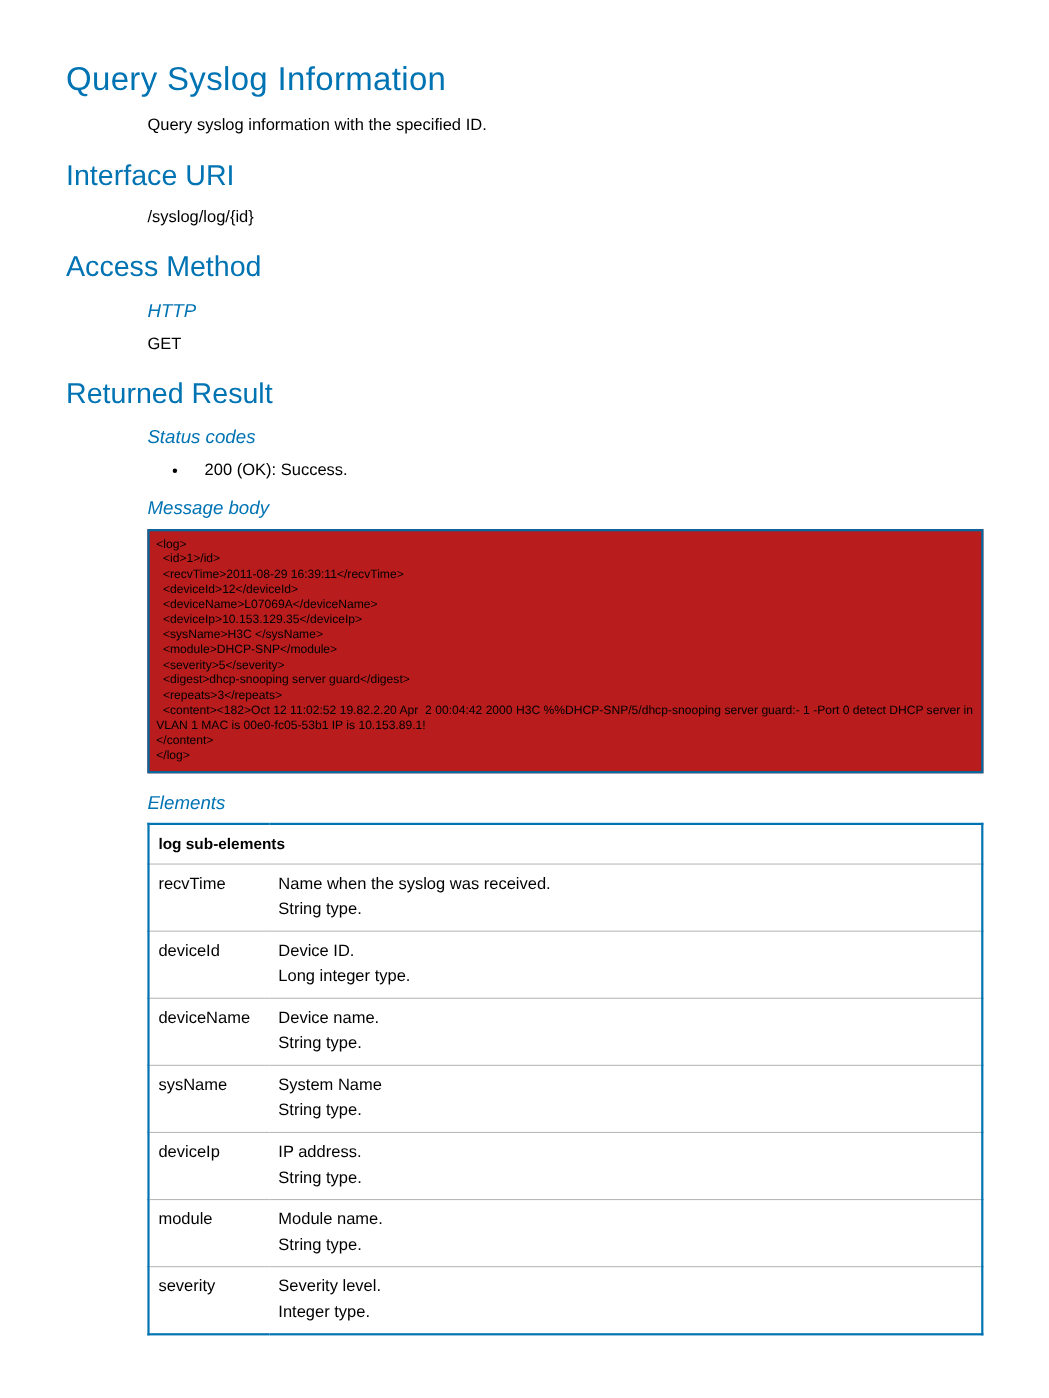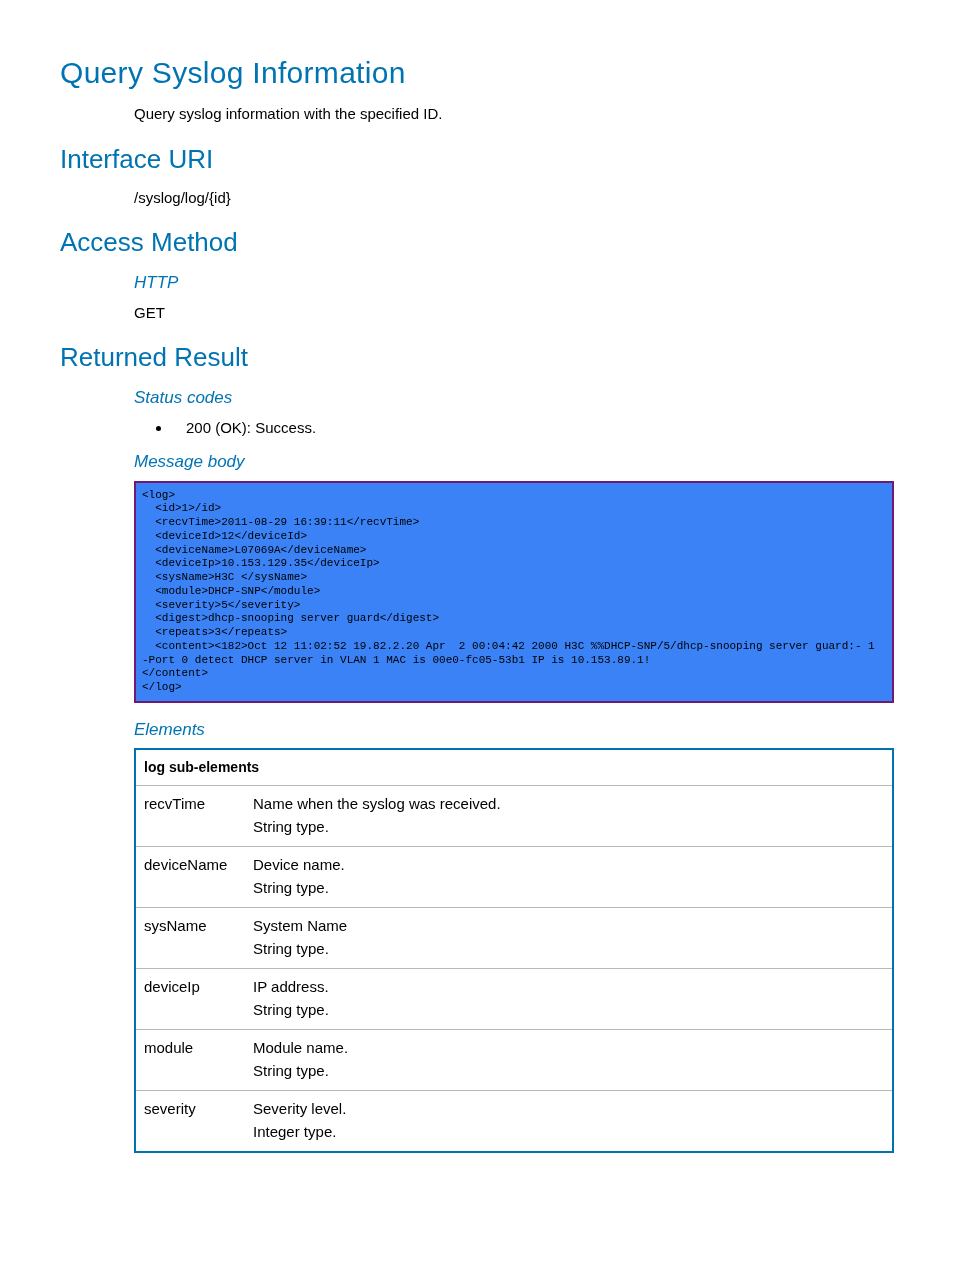--- a/index.html
+++ b/index.html
@@ -33,24 +33,24 @@
       margin-left: 74px;
       margin-top: 0;
       margin-bottom: 6px;
       font-style: italic;
     }
     .body-text { margin-left: 74px; margin-bottom: 6px; font-weight: 300; font-size: 15px; }
     ul.bullets { list-style: disc; margin-left: 112px; margin-bottom: 10px; }
     ul.bullets li { padding-left: 14px; font-weight: 300; font-size: 15px; }
     pre.codeblock {
       margin: 6px 0 14px 74px;
-      border: 2px solid #701a75;
-      background: #3b82f6;
+      border: 2px solid #0369a1;
+      background: #b91c1c;
       padding: 6px 6px;
-      font-family: Liberation Mono, monospace;
+      font-family: Liberation Sans, sans-serif;
       font-size: 11px;
       white-space: pre-wrap;
       word-break: break-all;
       color: #000;
       line-height: 1.25;
     }
     table.elements {
       margin: 6px 0 14px 74px;
       border-collapse: collapse;
       border: 2px solid #0073b3;
@@ -117,20 +117,27 @@
   </thead>
   <tbody>
     <tr>
       <td class="key">recvTime</td>
       <td>
         <span class="desc-line">Name when the syslog was received.</span>
         <span class="desc-line">String type.</span>
       </td>
     </tr>
     <tr>
+      <td class="key">deviceId</td>
+      <td>
+        <span class="desc-line">Device ID.</span>
+        <span class="desc-line">Long integer type.</span>
+      </td>
+    </tr>
+    <tr>
       <td class="key">deviceName</td>
       <td>
         <span class="desc-line">Device name.</span>
         <span class="desc-line">String type.</span>
       </td>
     </tr>
     <tr>
       <td class="key">sysName</td>
       <td>
         <span class="desc-line">System Name</span>

